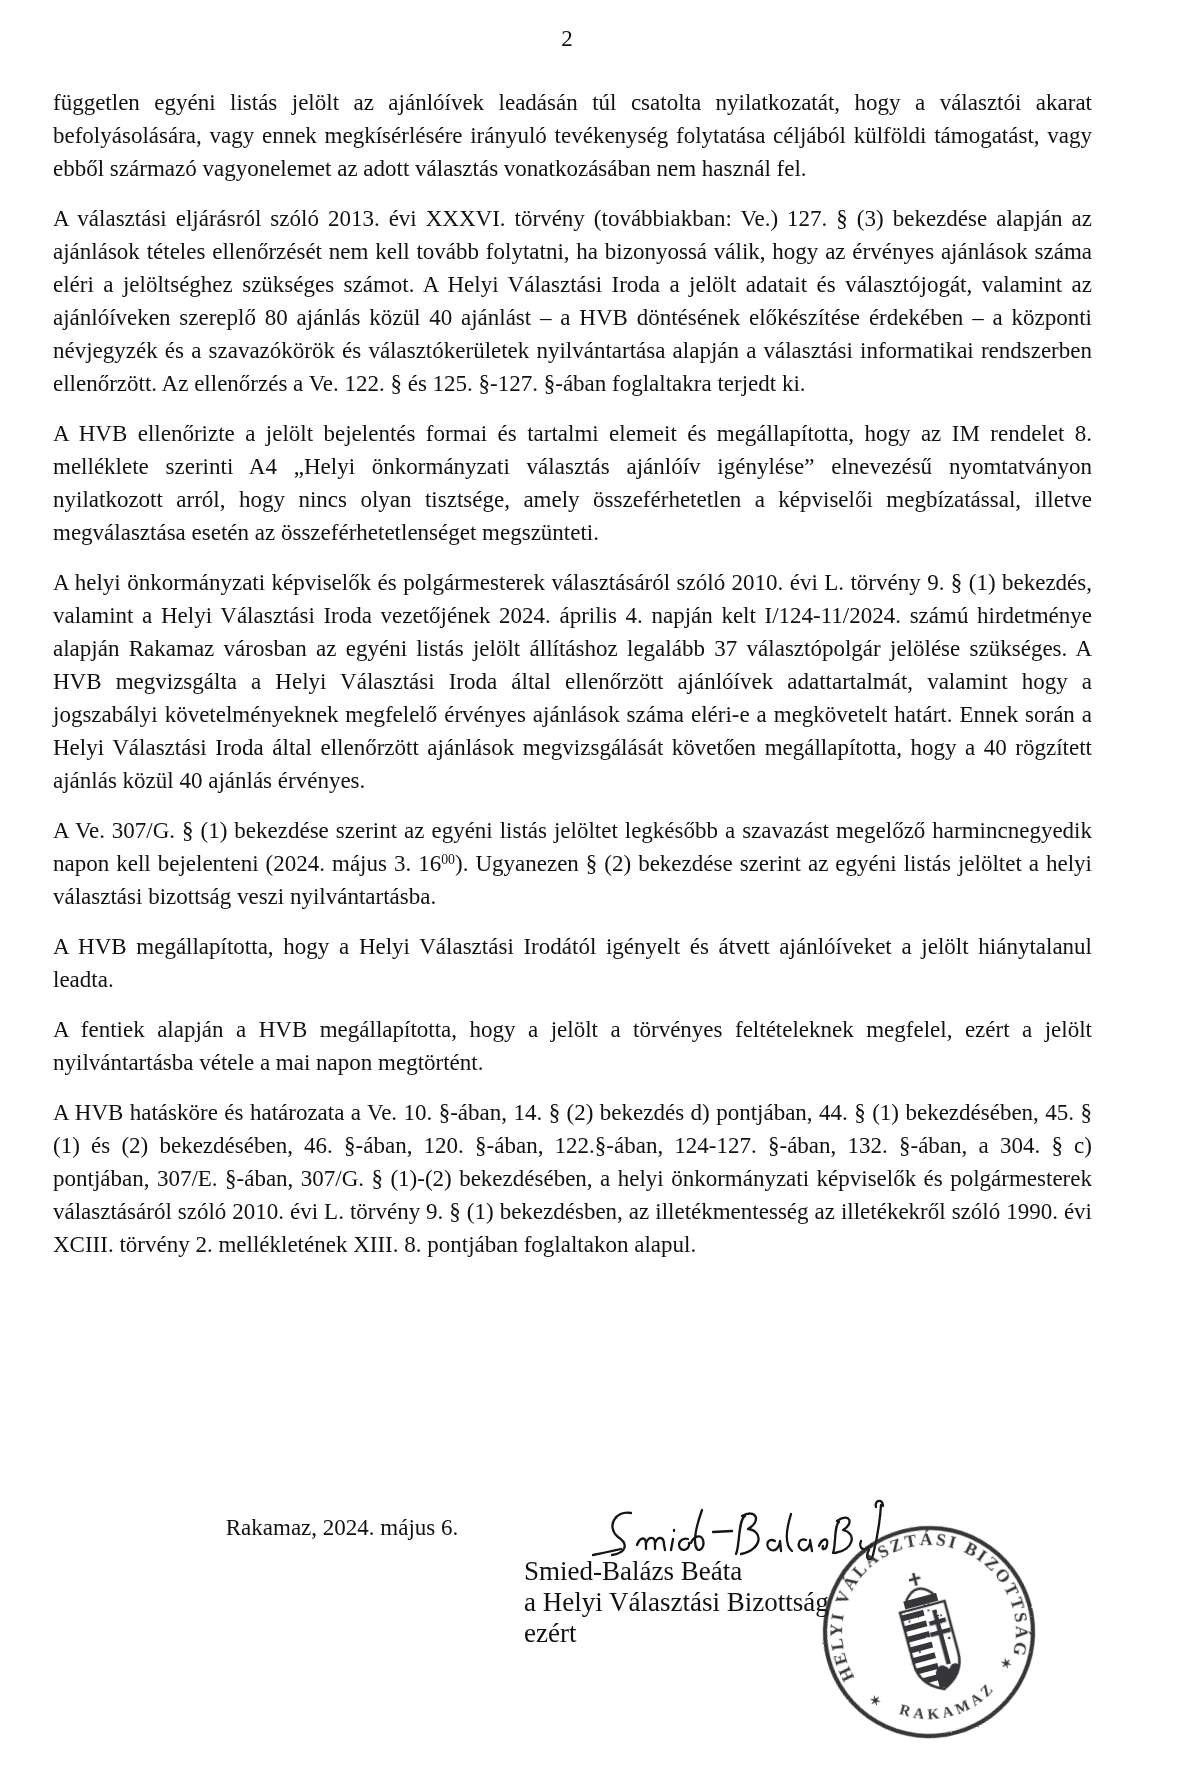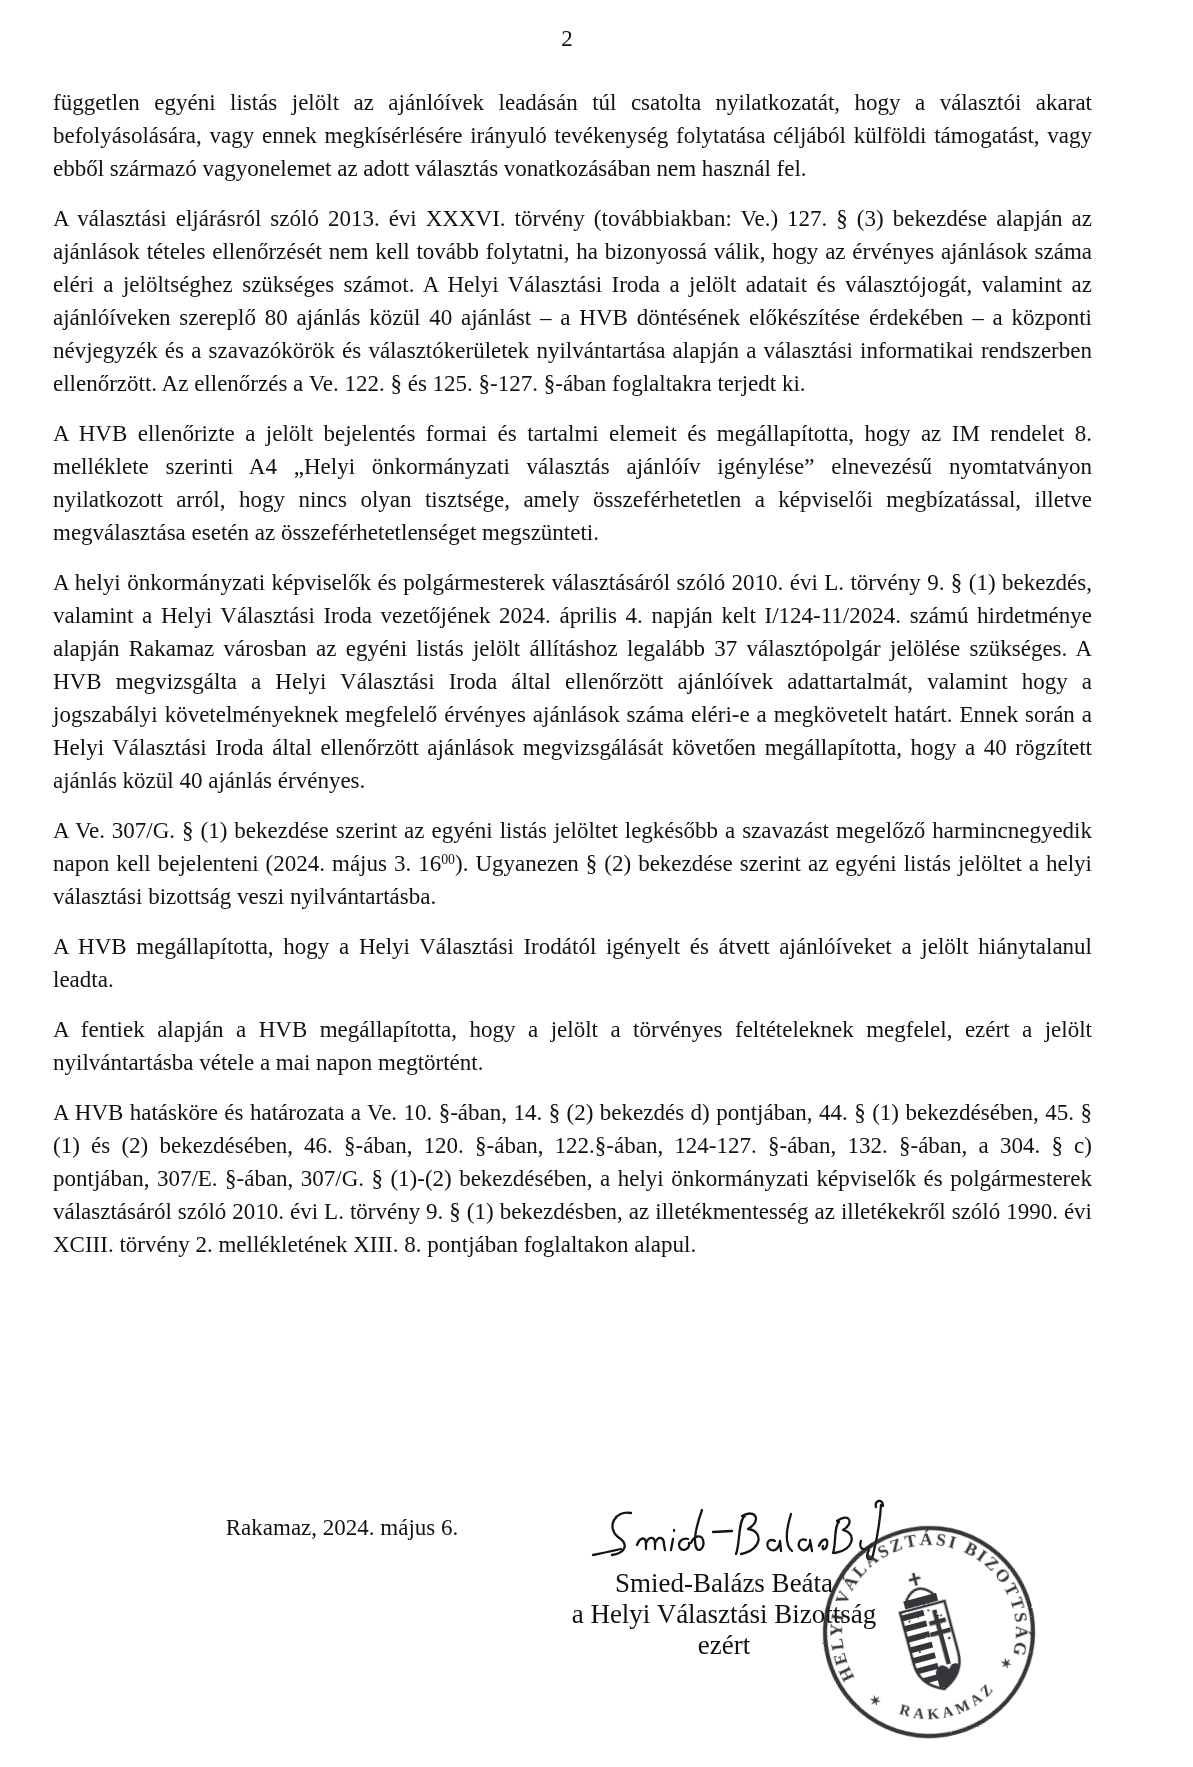--- a/index.html
+++ b/index.html
@@ -21,21 +21,21 @@
     text-align:justify;
   }
   .body-text p{margin:0 0 17px 11px;}
   sup.sup{font-size:0.6em;line-height:0;vertical-align:7px;}
   .dateline{
     position:absolute;left:42px;top:1487px;width:600px;
     font-size:23px;text-align:center;margin-top:28px;
   }
   .signature-block{
     position:absolute;left:524px;top:1556px;width:400px;
-    text-align:center;font-size:27px;line-height:31px;margin-top:12px;
+    text-align:left;font-size:27px;line-height:31px;
   }
   .sig-svg{position:absolute;left:585px;top:1497px;z-index:2;}
   .stamp-svg{position:absolute;left:818px;top:1521px;z-index:3;opacity:0.92;}
   .stamp-text{font-family:"Liberation Serif",serif;font-weight:bold;fill:#26262a;}
 </style>
 </head>
 <body>
 
 <div class="page">
 

